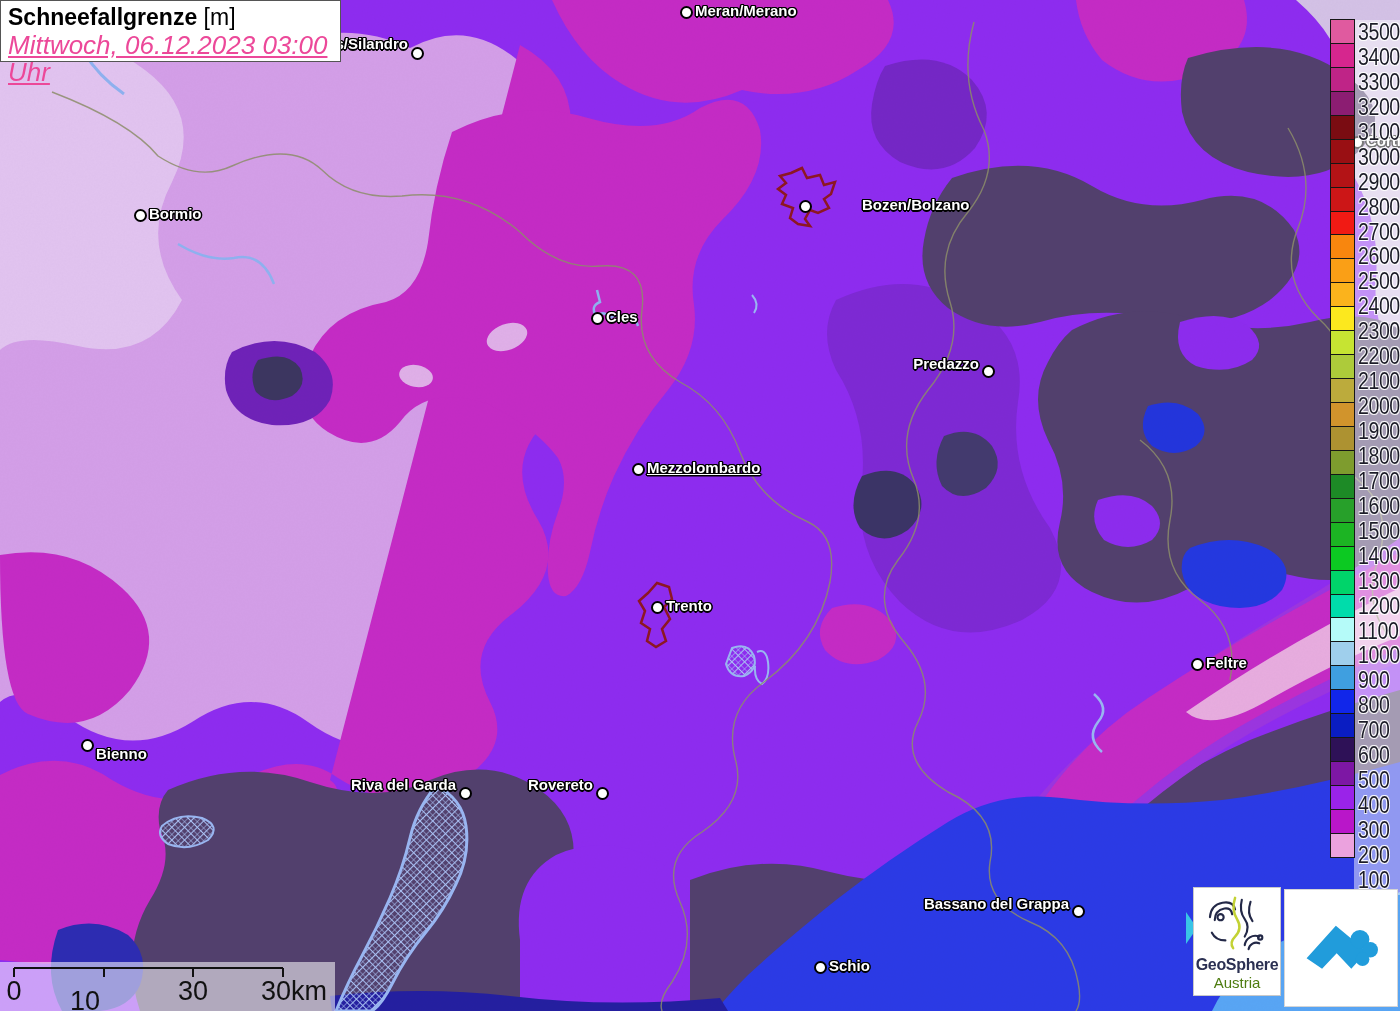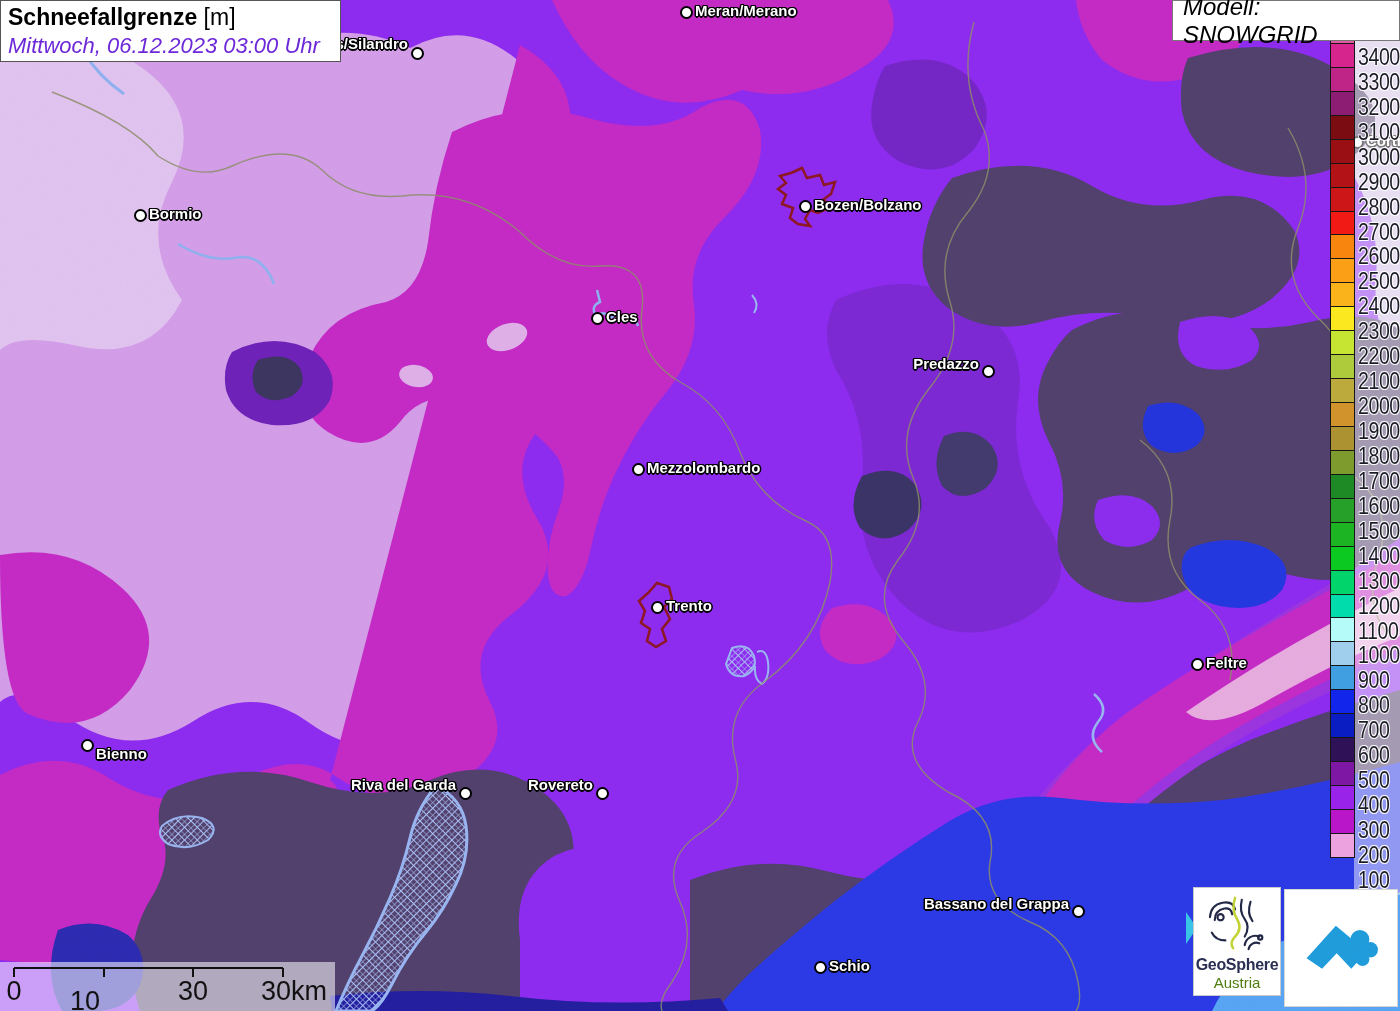--- a/index.html
+++ b/index.html
@@ -27,21 +27,21 @@
   .clabel{position:absolute;white-space:nowrap;font-size:15px;font-weight:bold;color:#fff;
        text-shadow:1.5px 0 0 #000,-1.5px 0 0 #000,0 1.5px 0 #000,0 -1.5px 0 #000,
                    1px 1px 0 #000,-1px -1px 0 #000,1px -1px 0 #000,-1px 1px 0 #000;}
   .clabel.right{left:9px;}
   .clabel.left{right:9px;}
   
   #title-box{position:absolute;left:0;top:0;width:341px;height:62px;background:#fff;
              border:1px solid #555;box-sizing:border-box;z-index:5;padding:2px 0 0 7px;}
   #title-line1{font-size:23px;line-height:29px;color:#000;}
   #title-line1 b{font-weight:bold;}
-  #title-line2{font-size:22px;line-height:27px;font-style:italic;color:#6d28d9;}
+  #title-line2{font-size:26px;line-height:27px;font-style:italic;color:#ec4899;text-decoration:underline;}
   #model-box{position:absolute;right:0;top:0;width:228px;height:41px;background:#fff;
              border:1px solid #777;box-sizing:border-box;z-index:6;
              display:flex;align-items:center;padding-left:10px;}
   #model-box span{font-size:24px;font-style:italic;color:#000;}
   
   #scale-box{position:absolute;left:0;top:962px;width:335px;height:49px;
              background:rgba(255,255,255,0.55);z-index:5;}
   #scale-box svg{position:absolute;left:0;top:0;}
   #sb-labels span{position:absolute;top:14px;transform:translateX(-50%);
                   font-size:27px;color:#111;}
@@ -242,33 +242,33 @@
       <div class="city" style="left: 686px; top: 12px;">
         <span class="dot"></span>
         <span class="clabel right" style="top: -10px;">Meran/Merano</span>
       </div>
       <div class="city" style="left: 140px; top: 215px;">
         <span class="dot"></span>
         <span class="clabel right" style="top: -10px;">Bormio</span>
       </div>
       <div class="city" style="left: 805px; top: 206px;">
         <span class="dot"></span>
-        <span class="clabel right" style="top: -10px;">Bozen/Bolzano</span>
+        <span class="clabel right" style="top: -10px; margin-left: 48px;">Bozen/Bolzano</span>
       </div>
       <div class="city" style="left: 597px; top: 318px;">
         <span class="dot"></span>
         <span class="clabel right" style="top: -10px;">Cles</span>
       </div>
       <div class="city" style="left: 988px; top: 371px;">
         <span class="dot"></span>
         <span class="clabel left" style="top: -16px;">Predazzo</span>
       </div>
       <div class="city" style="left: 638px; top: 469px;">
         <span class="dot"></span>
-        <span class="clabel right" style="top: -10px;">Mezzolombardo</span>
+        <span class="clabel right" style="top: -10px; text-decoration: underline;">Mezzolombardo</span>
       </div>
       <div class="city" style="left: 657px; top: 607px;">
         <span class="dot"></span>
         <span class="clabel right" style="top: -10px;">Trento</span>
       </div>
       <div class="city" style="left: 1197px; top: 664px;">
         <span class="dot"></span>
         <span class="clabel right" style="top: -10px;">Feltre</span>
       </div>
       <div class="city" style="left: 87px; top: 745px;">
@@ -291,23 +291,20 @@
         <span class="dot"></span>
         <span class="clabel right" style="top: -10px;">Schio</span>
       </div>
     </div>
 
   <div id="title-box">
     <div id="title-line1"><b>Schneefallgrenze</b><span> [m]</span></div>
     <div id="title-line2">Mittwoch, 06.12.2023 03:00 Uhr</div>
   </div>
 
-  <div id="model-box">
-    <span>Modell: SNOWGRID</span>
-  </div>
 
   <div id="scale-box">
     <svg width="335" height="49">
       <line x1="14" y1="6" x2="283" y2="6" stroke="#111" stroke-width="2"></line>
       <g id="sb-ticks" stroke="#111" stroke-width="2">
           <line x1="14" x2="14" y1="6" y2="15"></line>
           <line x1="104" x2="104" y1="6" y2="15"></line>
           <line x1="193" x2="193" y1="6" y2="15"></line>
           <line x1="283" x2="283" y1="6" y2="15"></line>
         </g>

